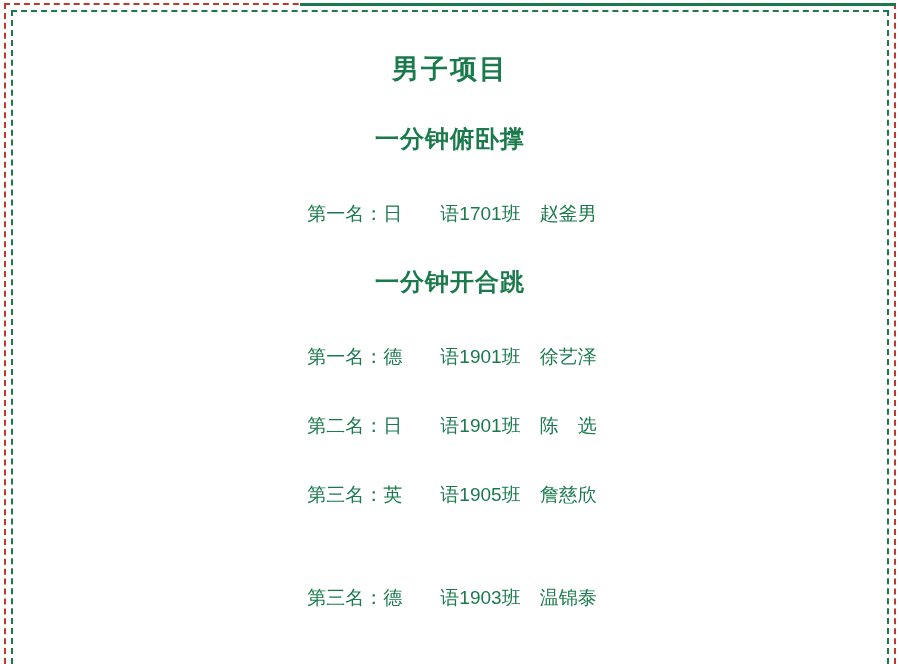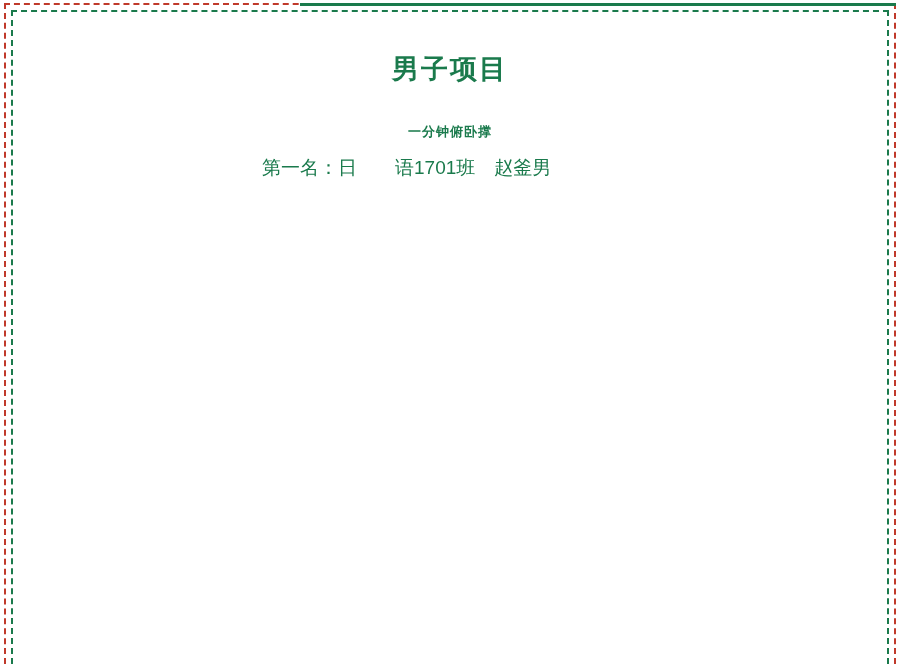--- a/index.html
+++ b/index.html
@@ -74,57 +74,65 @@
   }
   .section {
     margin-top: 34px;
   }
   .section:first-of-type {
     margin-top: 46px;
   }
   .section-title {
     text-align: center;
     color: #1a7a4c;
-    font-size: 13px;
+    font-size: 24px;
     font-weight: bold;
     letter-spacing: 1px;
     margin-bottom: 8px;
   }
   .entry {
     display: flex;
     justify-content: center;
     color: #1a7a4c;
     font-size: 19px;
     line-height: 1.95;
     white-space: pre;
   }
   .entry-inner {
     display: block;
     width: 380px;
-    text-align: left;
+    text-align: center;
     padding-left: 4px;
     white-space: pre;
+    margin-top: 32px;
   }
 </style>
 </head>
 <body>
 
 <div id="page">
 
   <div class="frame-outer"></div>
   <div class="frame-top-green"></div>
   <div class="frame-inner"></div>
 
   <div class="content">
 
     <div class="doc-title">男子项目</div>
 
     <div class="section">
       <div class="section-title">一分钟俯卧撑</div>
       <div class="entry"><span class="entry-inner">第一名：日　　语1701班　赵釜男</span></div>
     </div>
 
+    <div class="section">
+      <div class="section-title">一分钟开合跳</div>
+      <div class="entry"><span class="entry-inner">第一名：德　　语1901班　徐艺泽</span></div>
+      <div class="entry"><span class="entry-inner">第二名：日　　语1901班　陈　选</span></div>
+      <div class="entry"><span class="entry-inner">第三名：英　　语1905班　詹慈欣</span></div>
+    </div>
 
     <div class="section">
+      <div class="entry"><span class="entry-inner">第三名：德　　语1903班　温锦泰</span></div>
     </div>
 
   </div>
 </div>
 
 </body></html>

